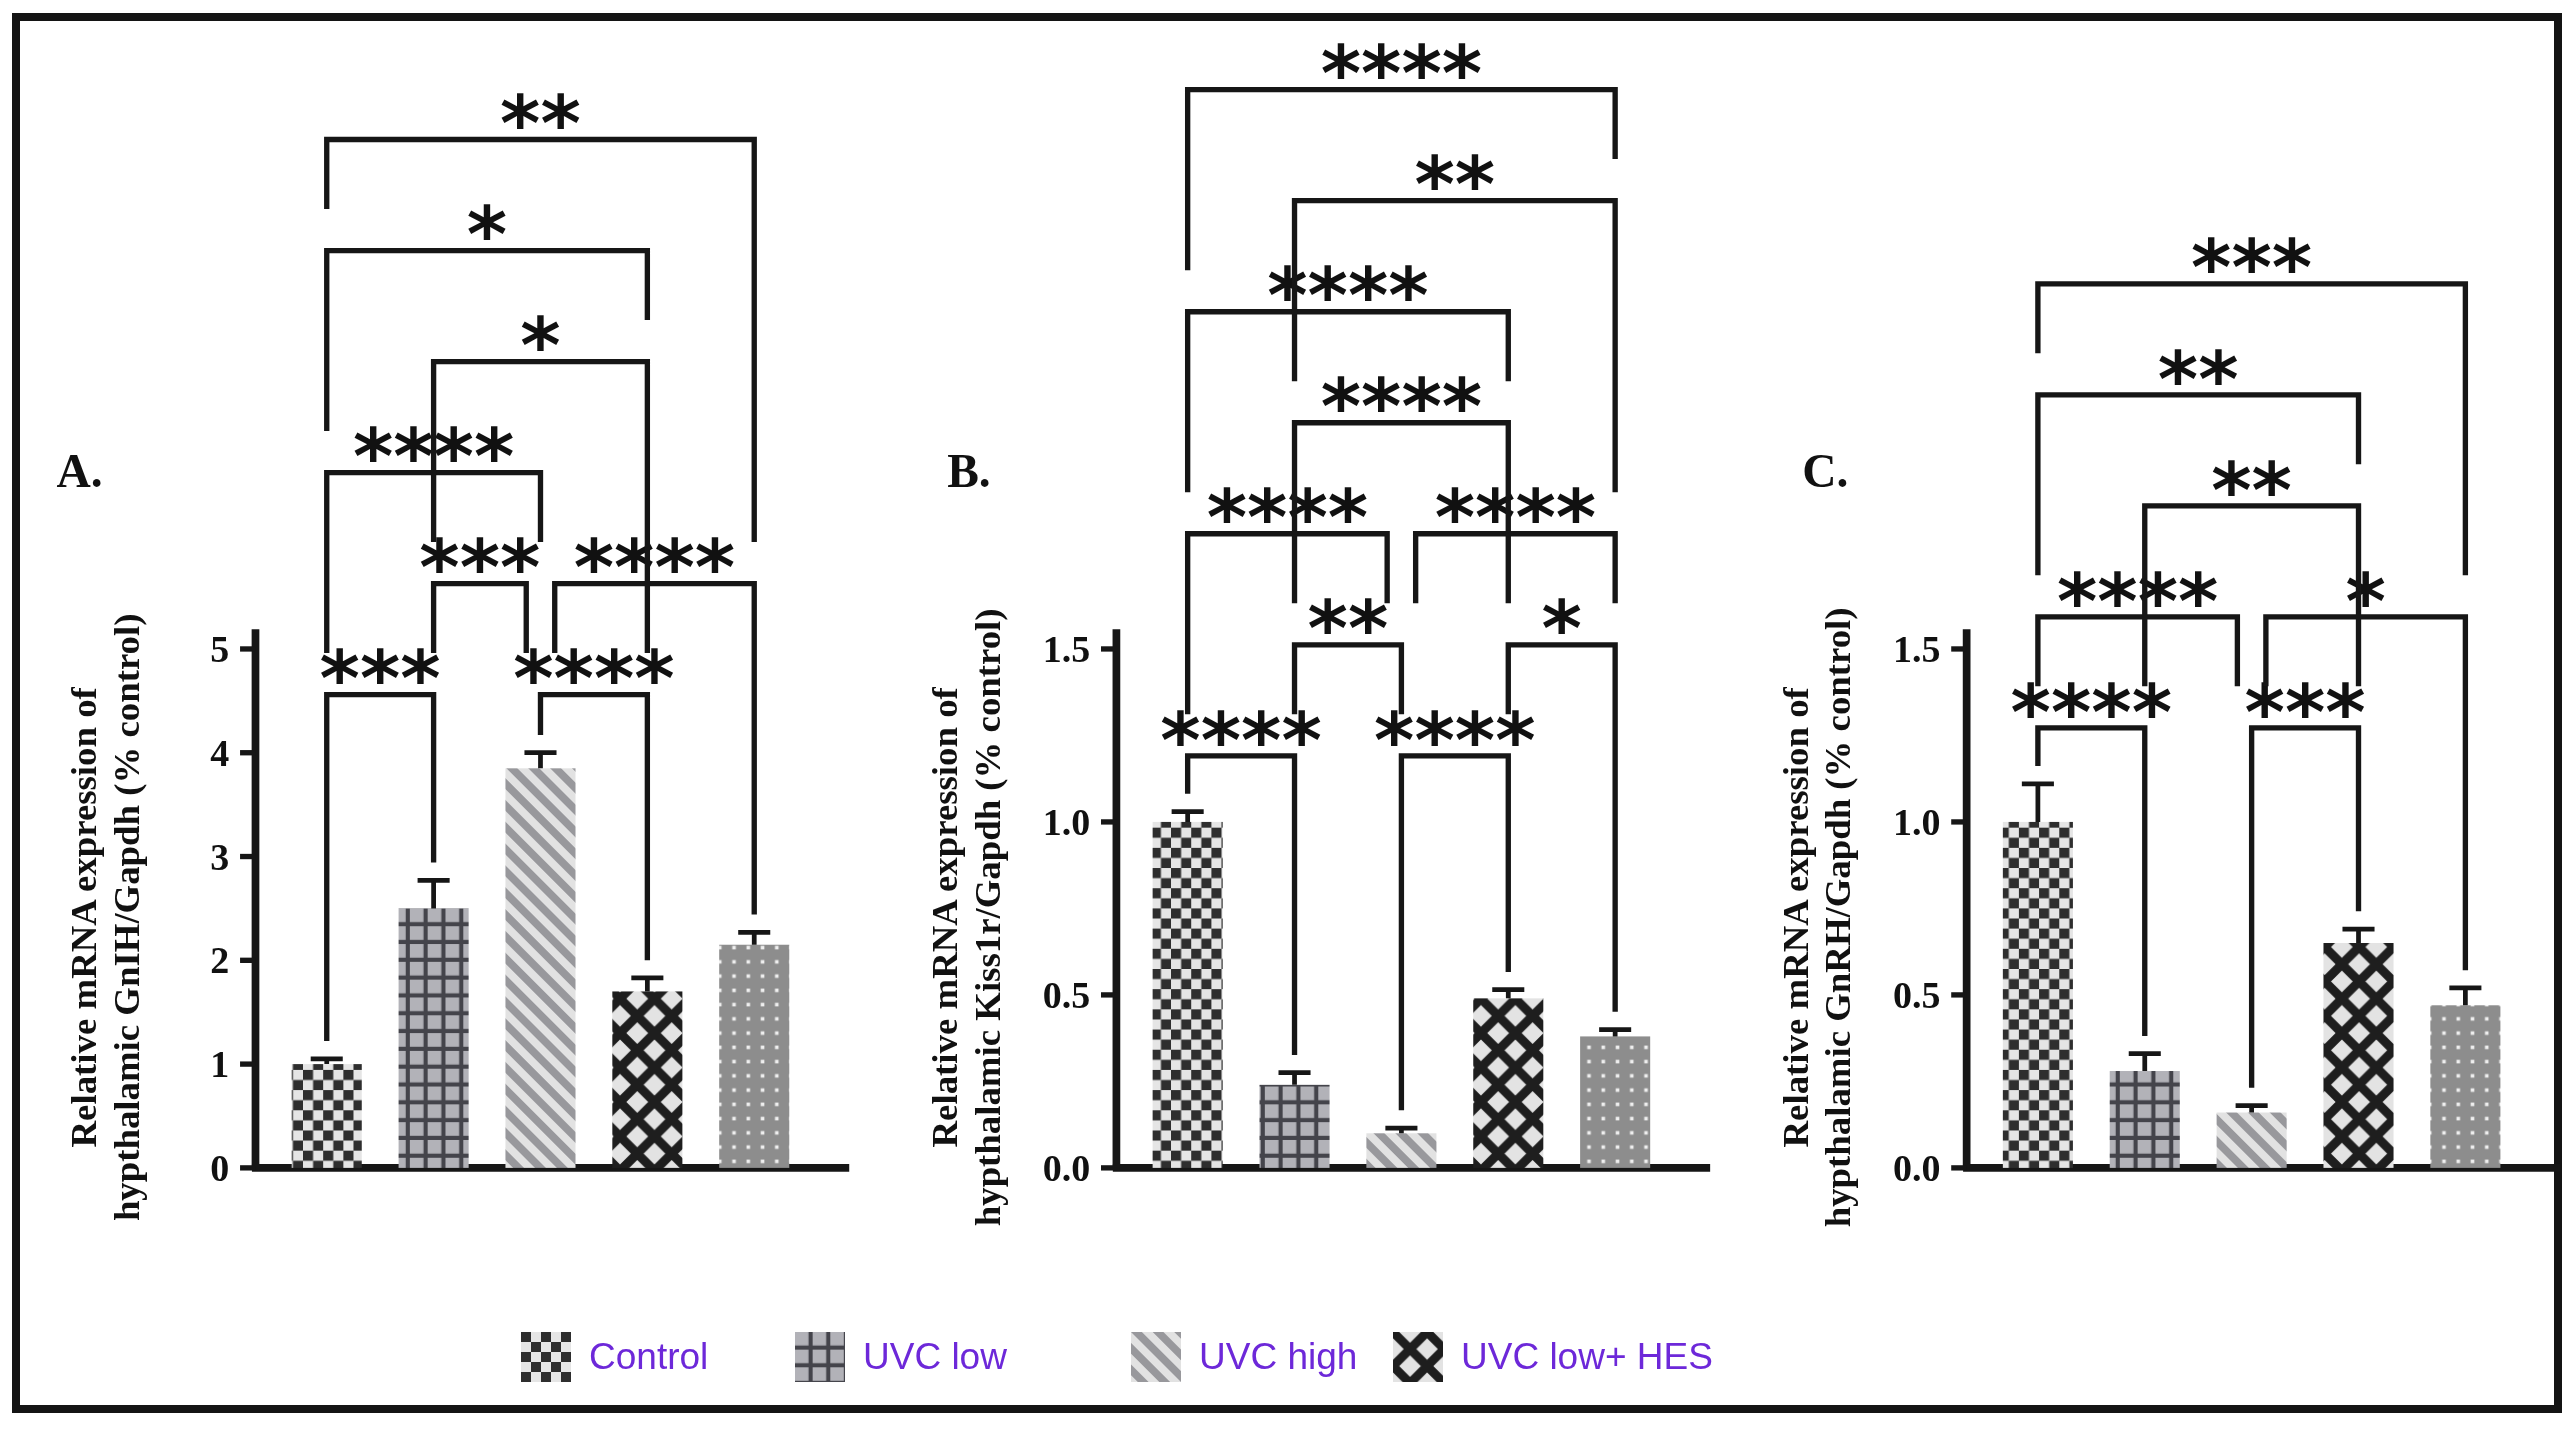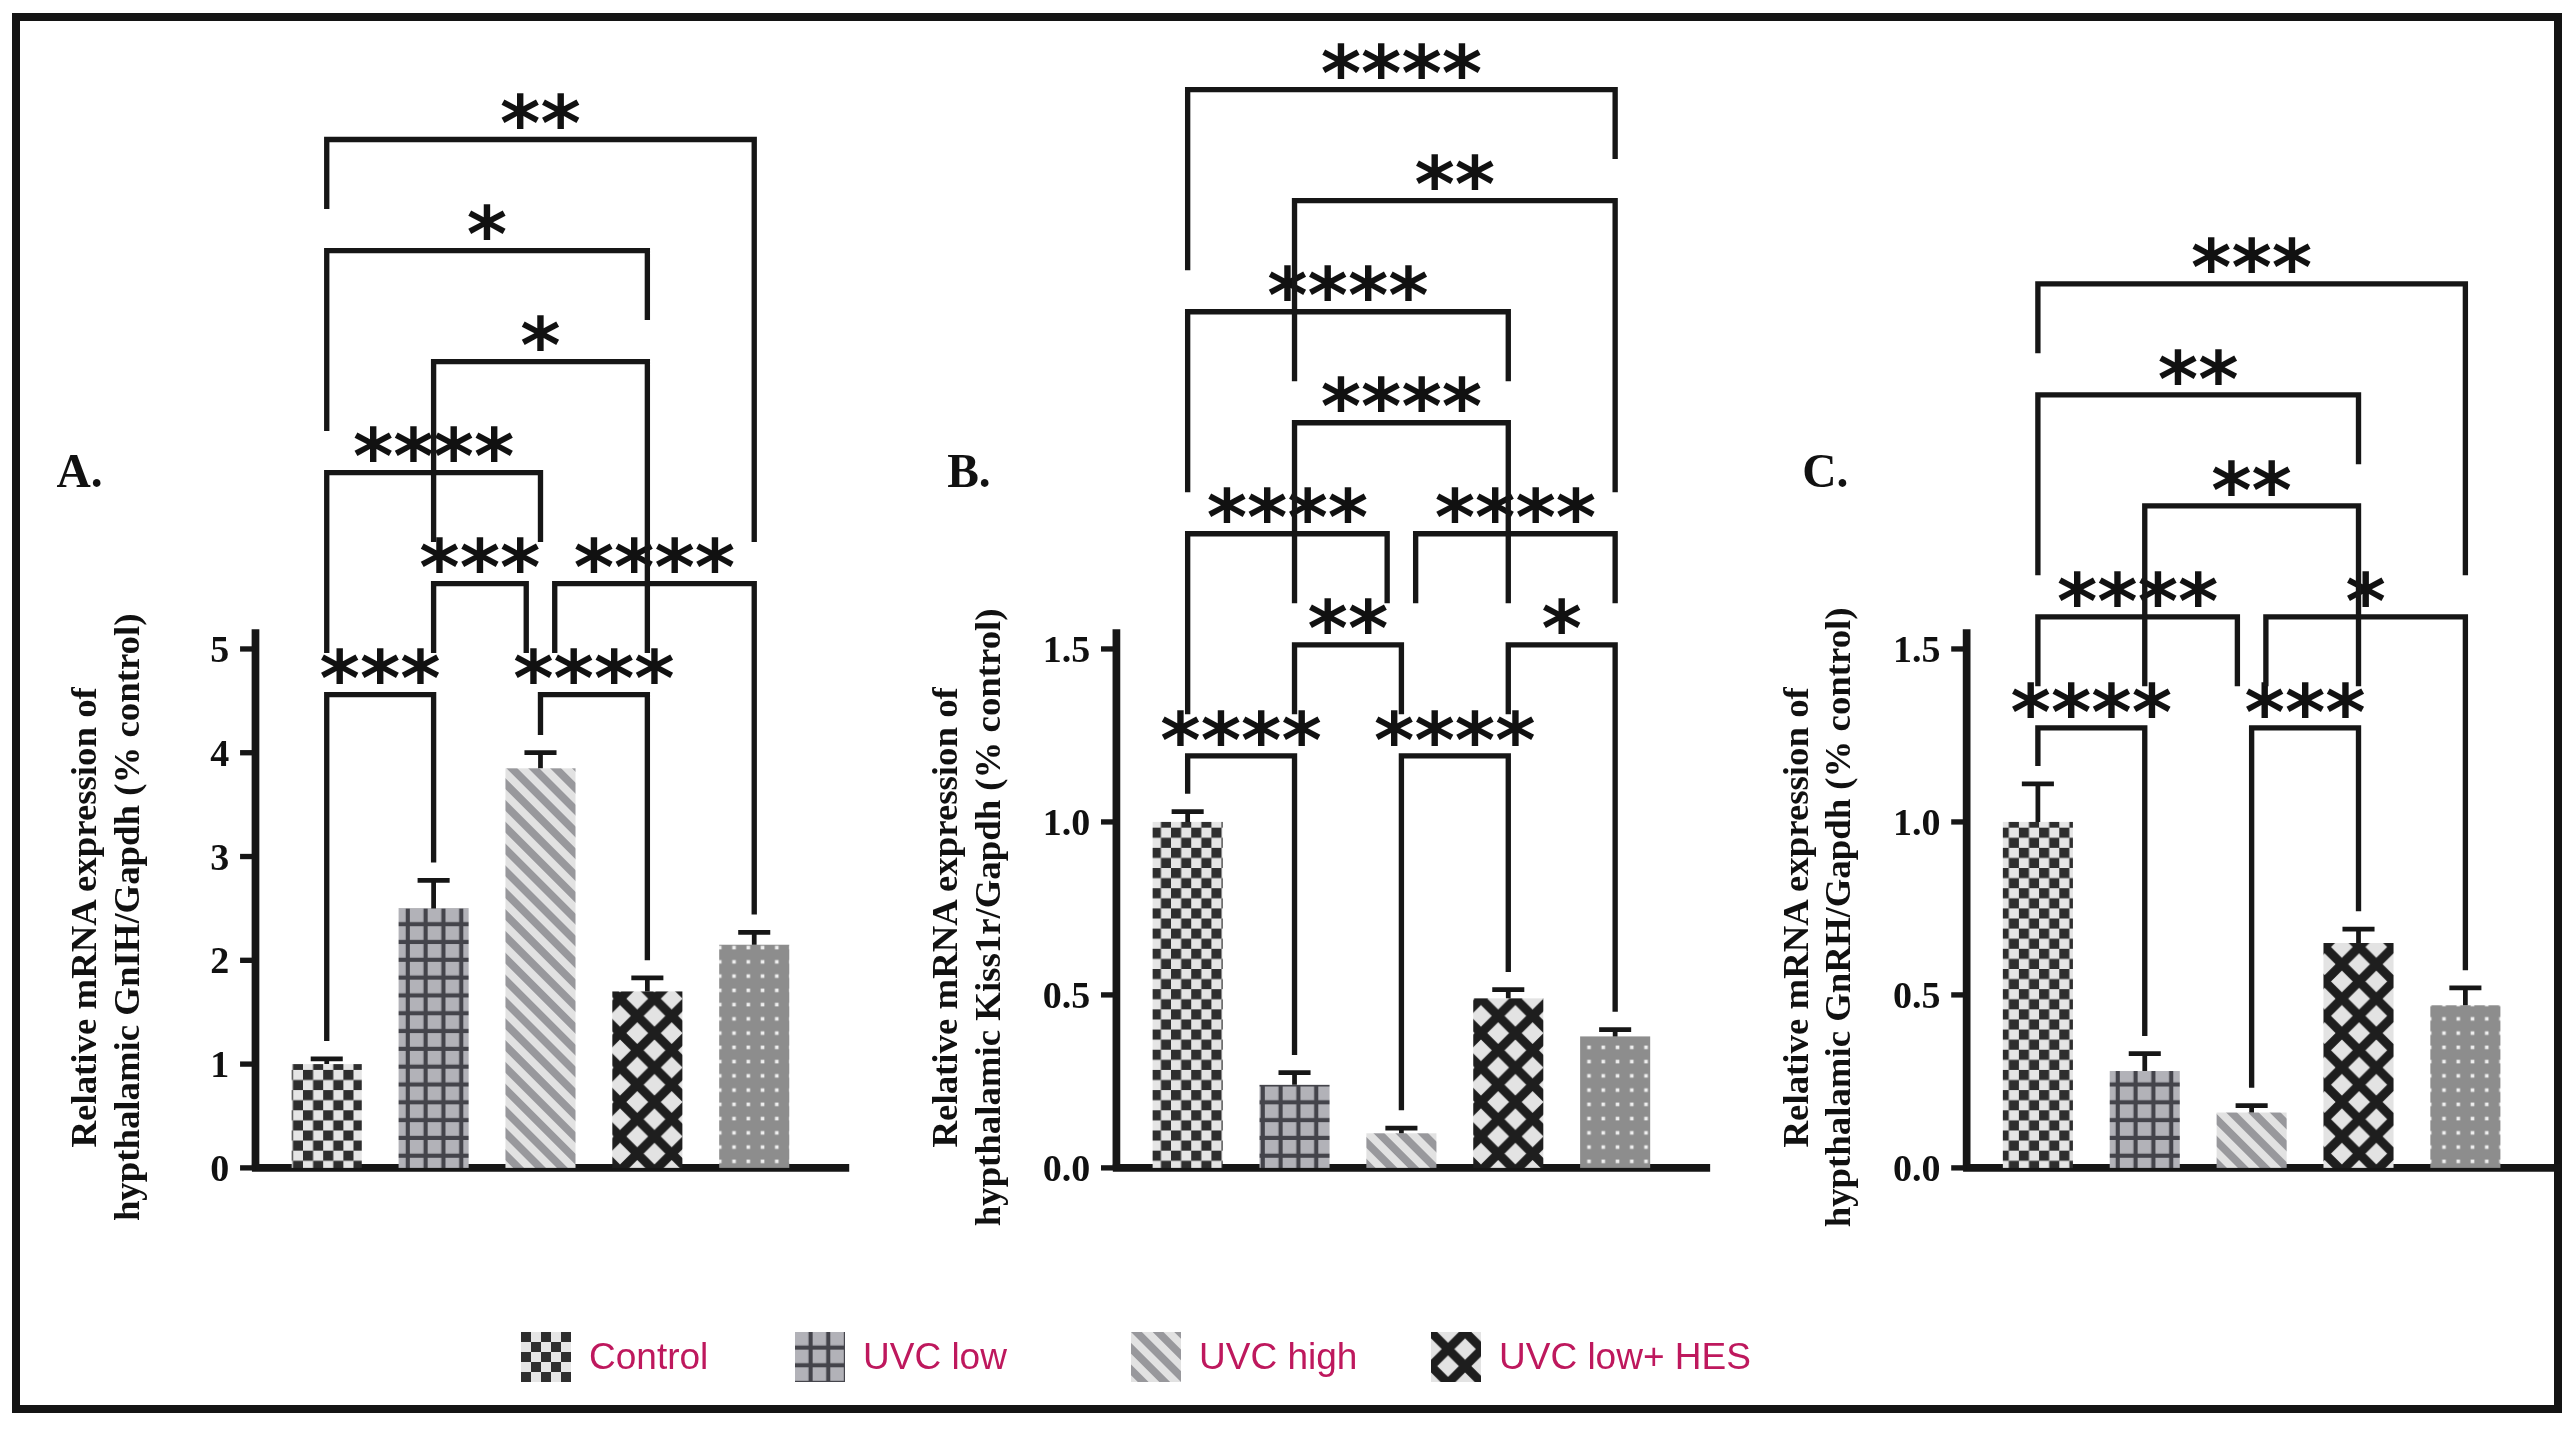--- a/index.html
+++ b/index.html
@@ -6,24 +6,24 @@
   .page{position:relative;width:2576px;height:1441px;background:#ffffff;overflow:hidden;
         font-family:"Liberation Serif",serif}
   .frame{position:absolute;left:12px;top:13px;width:2534px;height:1384px;border:8.3px solid #141414;
          box-sizing:content-box}
   #chart{position:absolute;left:0;top:0}
   .legend{position:absolute;left:0;top:0;width:100%;height:100%;pointer-events:none}
   .legend-item{position:absolute;top:1332px;display:flex;align-items:center;gap:18px}
   .legend-item:nth-of-type(1){left:521px}
   .legend-item:nth-of-type(2){left:795px}
   .legend-item:nth-of-type(3){left:1131px}
-  .legend-item:nth-of-type(4){left:1431px}
+  .legend-item:nth-of-type(4){left:1393px}
   .legend-item:nth-of-type(5){left:1874px}
   .legend-swatch{display:block}
-  .legend-label{font-family:"Liberation Sans",sans-serif;font-size:37px;color:#be185d;white-space:nowrap}
+  .legend-label{font-family:"Liberation Sans",sans-serif;font-size:37px;color:#6d28d9;white-space:nowrap}
   
   .tick-label{font-family:"Liberation Serif",serif;font-weight:bold;font-size:64px;fill:#111}
   .axis-label{font-family:"Liberation Serif",serif;font-weight:bold;font-size:62px;fill:#111}
   .panel-letter{font-family:"Liberation Serif",serif;font-weight:bold;font-size:80px;fill:#111}
   .stars{font-family:"DejaVu Sans",sans-serif;font-weight:bold;font-size:130px;fill:#111}
 </style>
 </head>
 <body>
 
 <div class="page">

